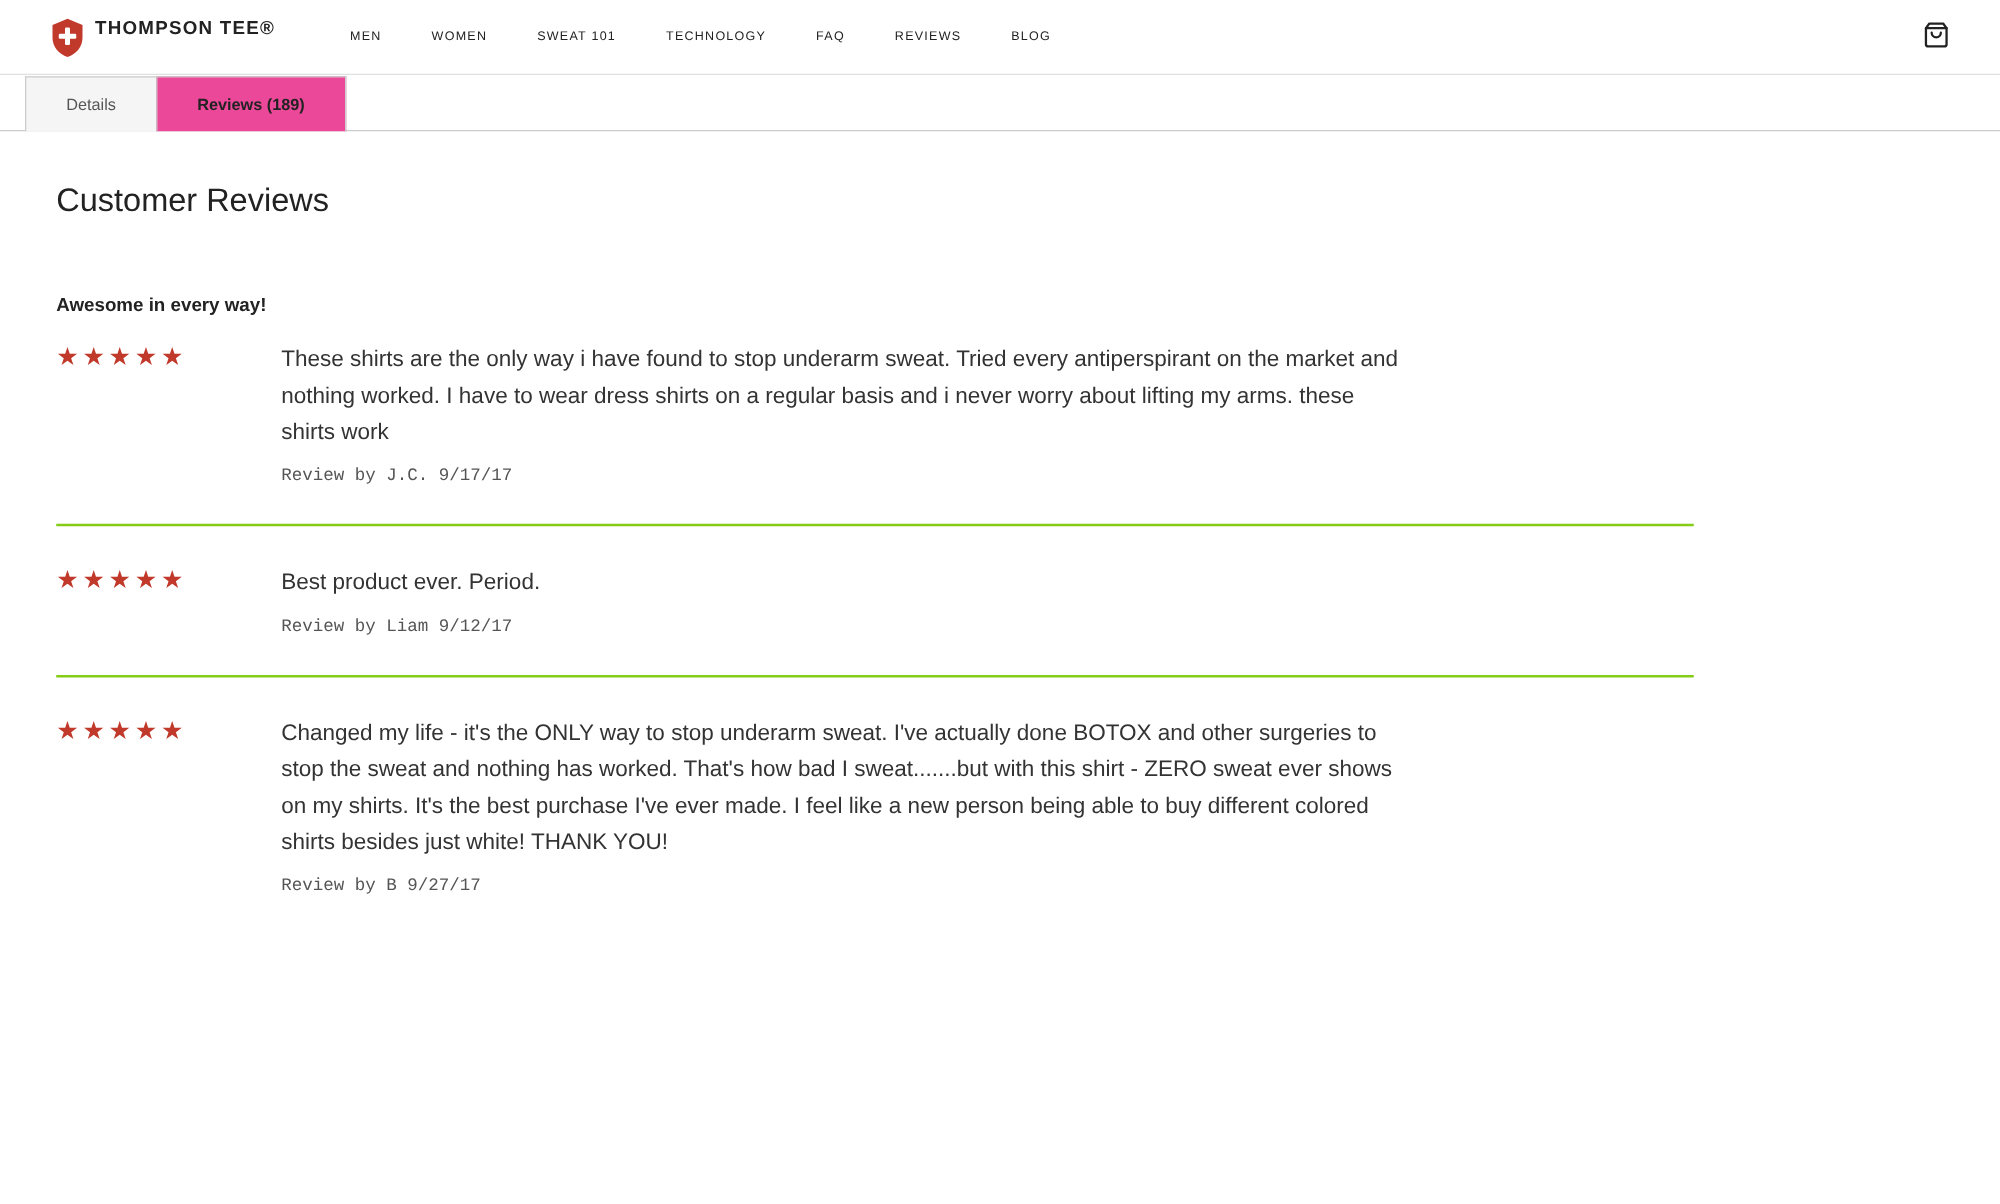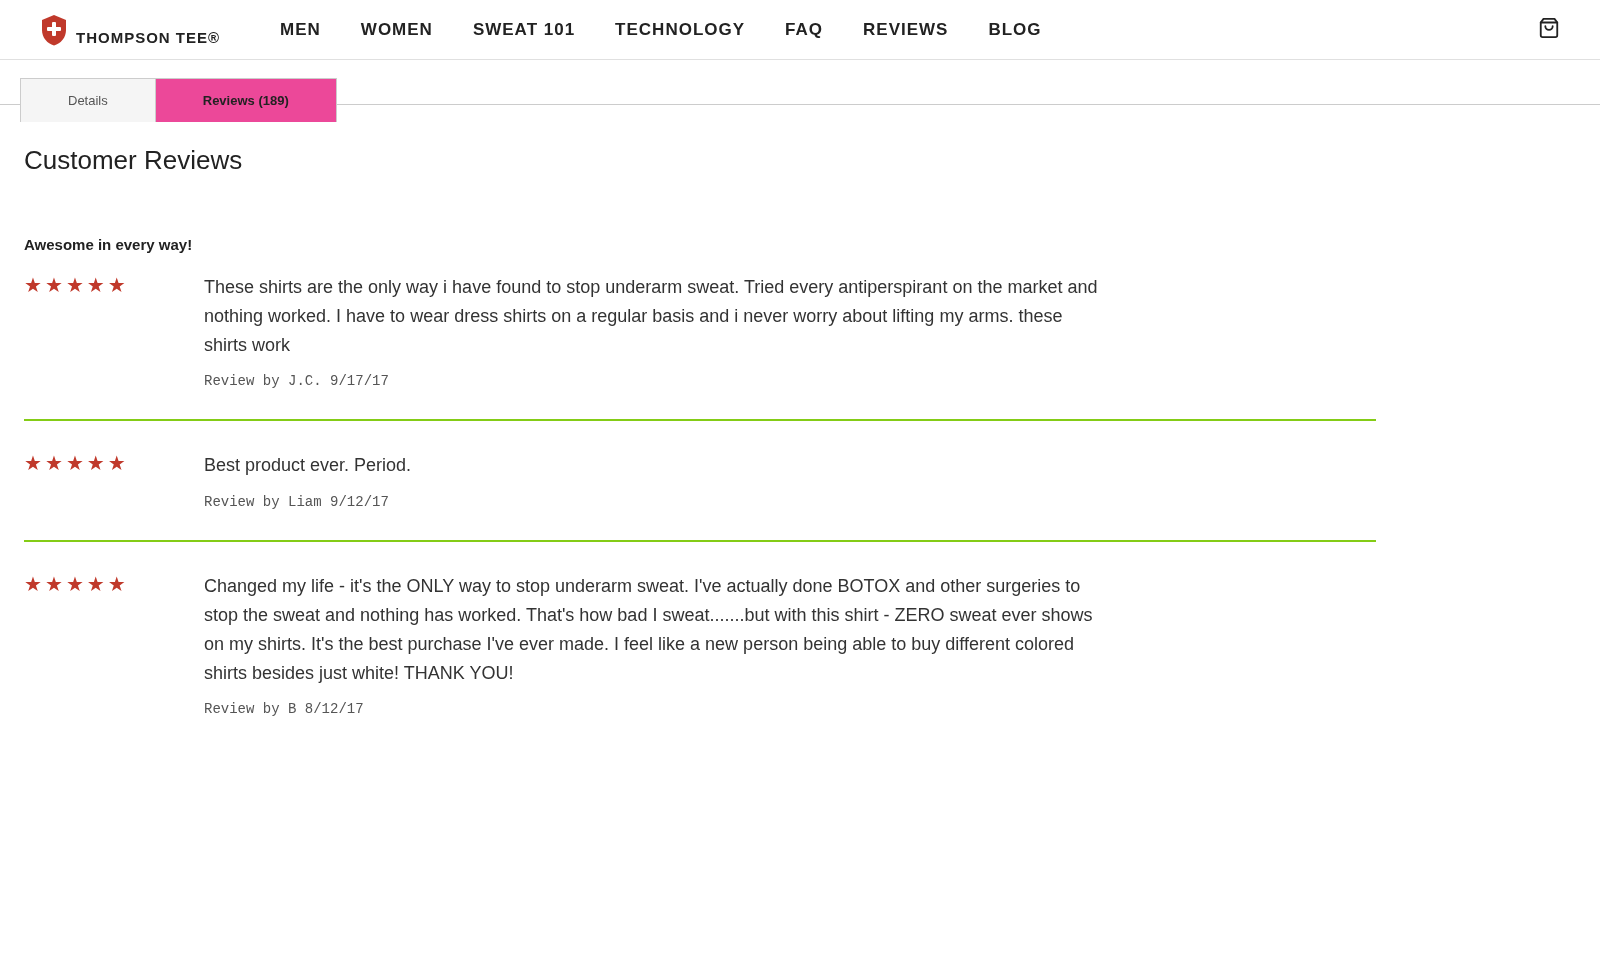--- a/index.html
+++ b/index.html
@@ -9,21 +9,21 @@
     header {
       display: flex;
       align-items: center;
       padding: 0 40px;
       height: 60px;
       border-bottom: 1px solid #e0e0e0;
       background: #fff;
     }
     .logo {
       display: flex;
-      align-items: flex-end;
+      align-items: flex-start;
       margin-right: 60px;
       text-decoration: none;
     }
     .logo-shield {
       width: 28px;
       height: 32px;
       margin-right: 8px;
     }
     .logo-text {
       font-size: 15px;
@@ -34,60 +34,60 @@
     }
     nav {
       display: flex;
       align-items: center;
       gap: 40px;
       flex: 1;
     }
     nav a {
       text-decoration: none;
       color: #222;
-      font-size: 17px;
-      font-weight: 700;
+      font-size: 10px;
+      font-weight: 400;
       letter-spacing: 1px;
       text-transform: uppercase;
     }
     .cart-icon {
       margin-left: auto;
       cursor: pointer;
     }
 
     
     .tabs {
       display: flex;
       border-bottom: 1px solid #ccc;
       padding: 0 20px;
       margin-top: 0;
     }
     .tab {
-      padding: 14px 47px;
+      padding: 14px 32px;
       cursor: pointer;
       font-size: 13px;
       color: #555;
       border: 1px solid #ccc;
       border-bottom: none;
       background: #f5f5f5;
       margin-right: -1px;
       position: relative;
-      top: 18px;
+      top: 1px;
     }
     .tab.active {
       background: #ec4899;
       color: #222;
       font-weight: 600;
       border-color: #ccc;
       z-index: 1;
     }
 
     
     .content {
-      padding: 40px 24px;
+      padding: 40px 45px;
       max-width: 1400px;
     }
     .reviews-title {
       font-size: 26px;
       font-weight: 400;
       color: #222;
       margin-bottom: 30px;
     }
 
     
@@ -206,18 +206,18 @@
     <div class="review-body">
       <div class="stars">
         <span class="star">★</span>
         <span class="star">★</span>
         <span class="star">★</span>
         <span class="star">★</span>
         <span class="star">★</span>
       </div>
       <div class="review-content">
         <p class="review-text">Changed my life - it's the ONLY way to stop underarm sweat. I've actually done BOTOX and other surgeries to stop the sweat and nothing has worked. That's how bad I sweat.......but with this shirt - ZERO sweat ever shows on my shirts. It's the best purchase I've ever made. I feel like a new person being able to buy different colored shirts besides just white! THANK YOU!</p>
-        <p class="review-attribution">Review by B 8/12/17</p>
+        <p class="review-attribution">Review by B 9/27/17</p>
       </div>
     </div>
   </div>
 
 </div>
 
 </body></html>

